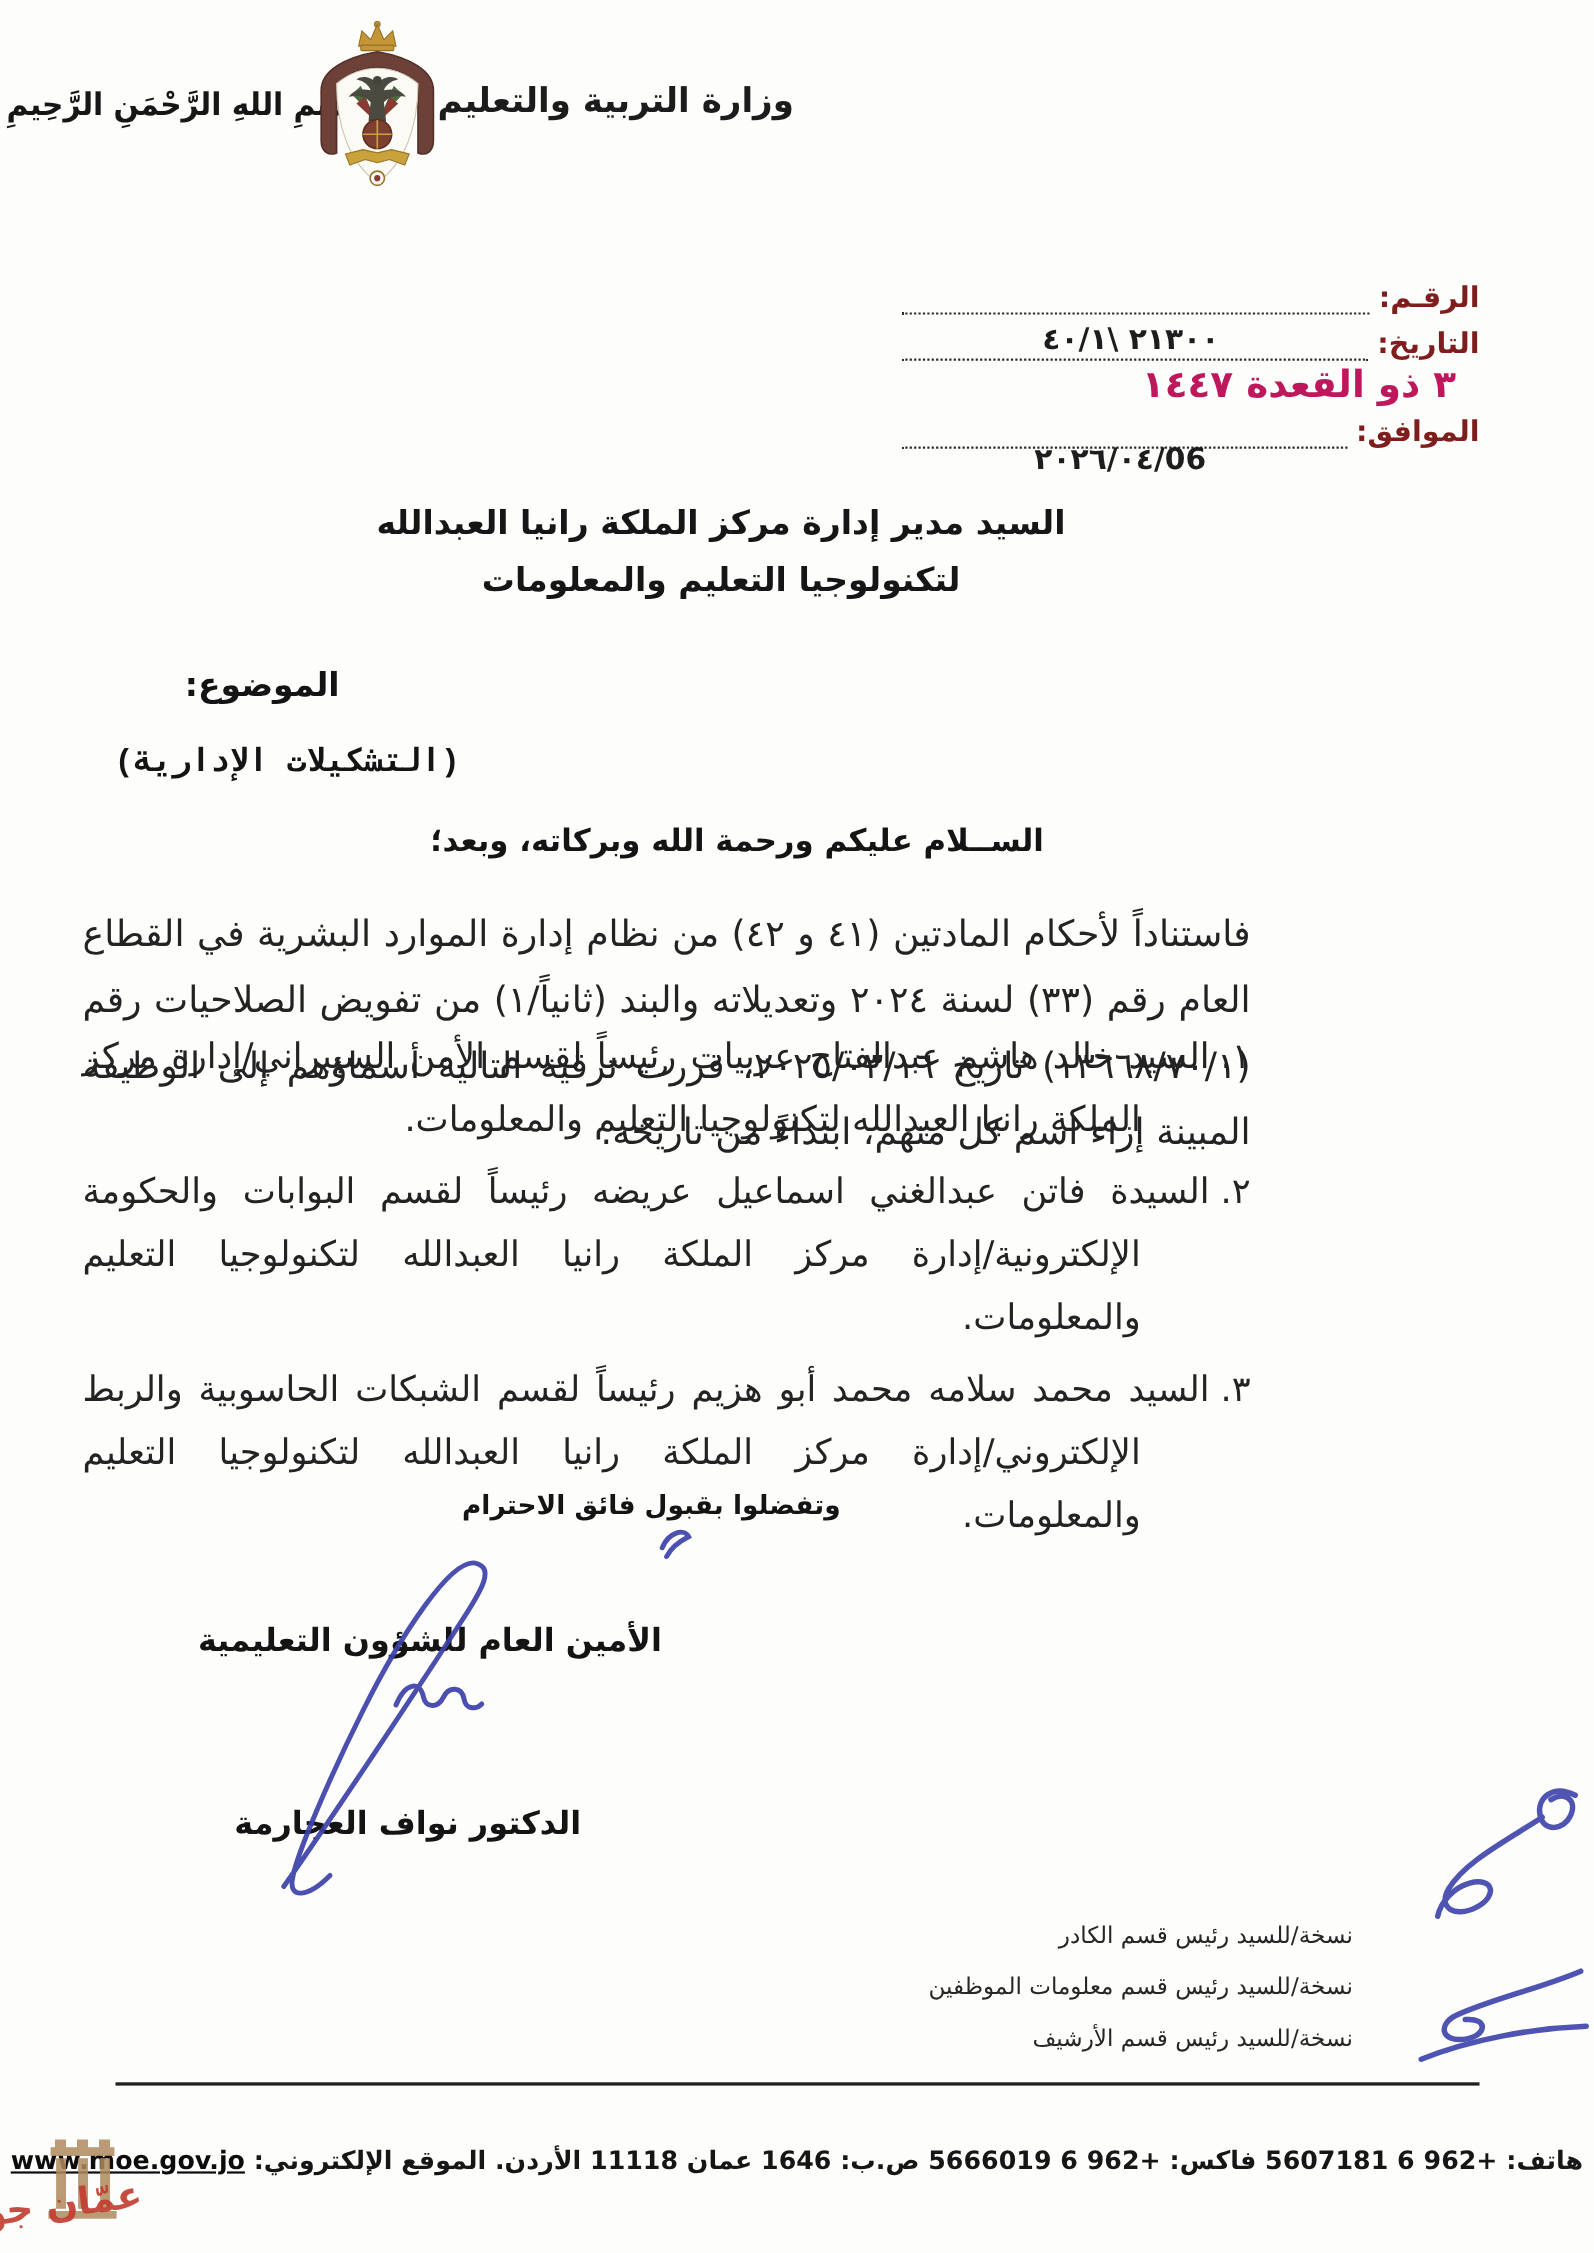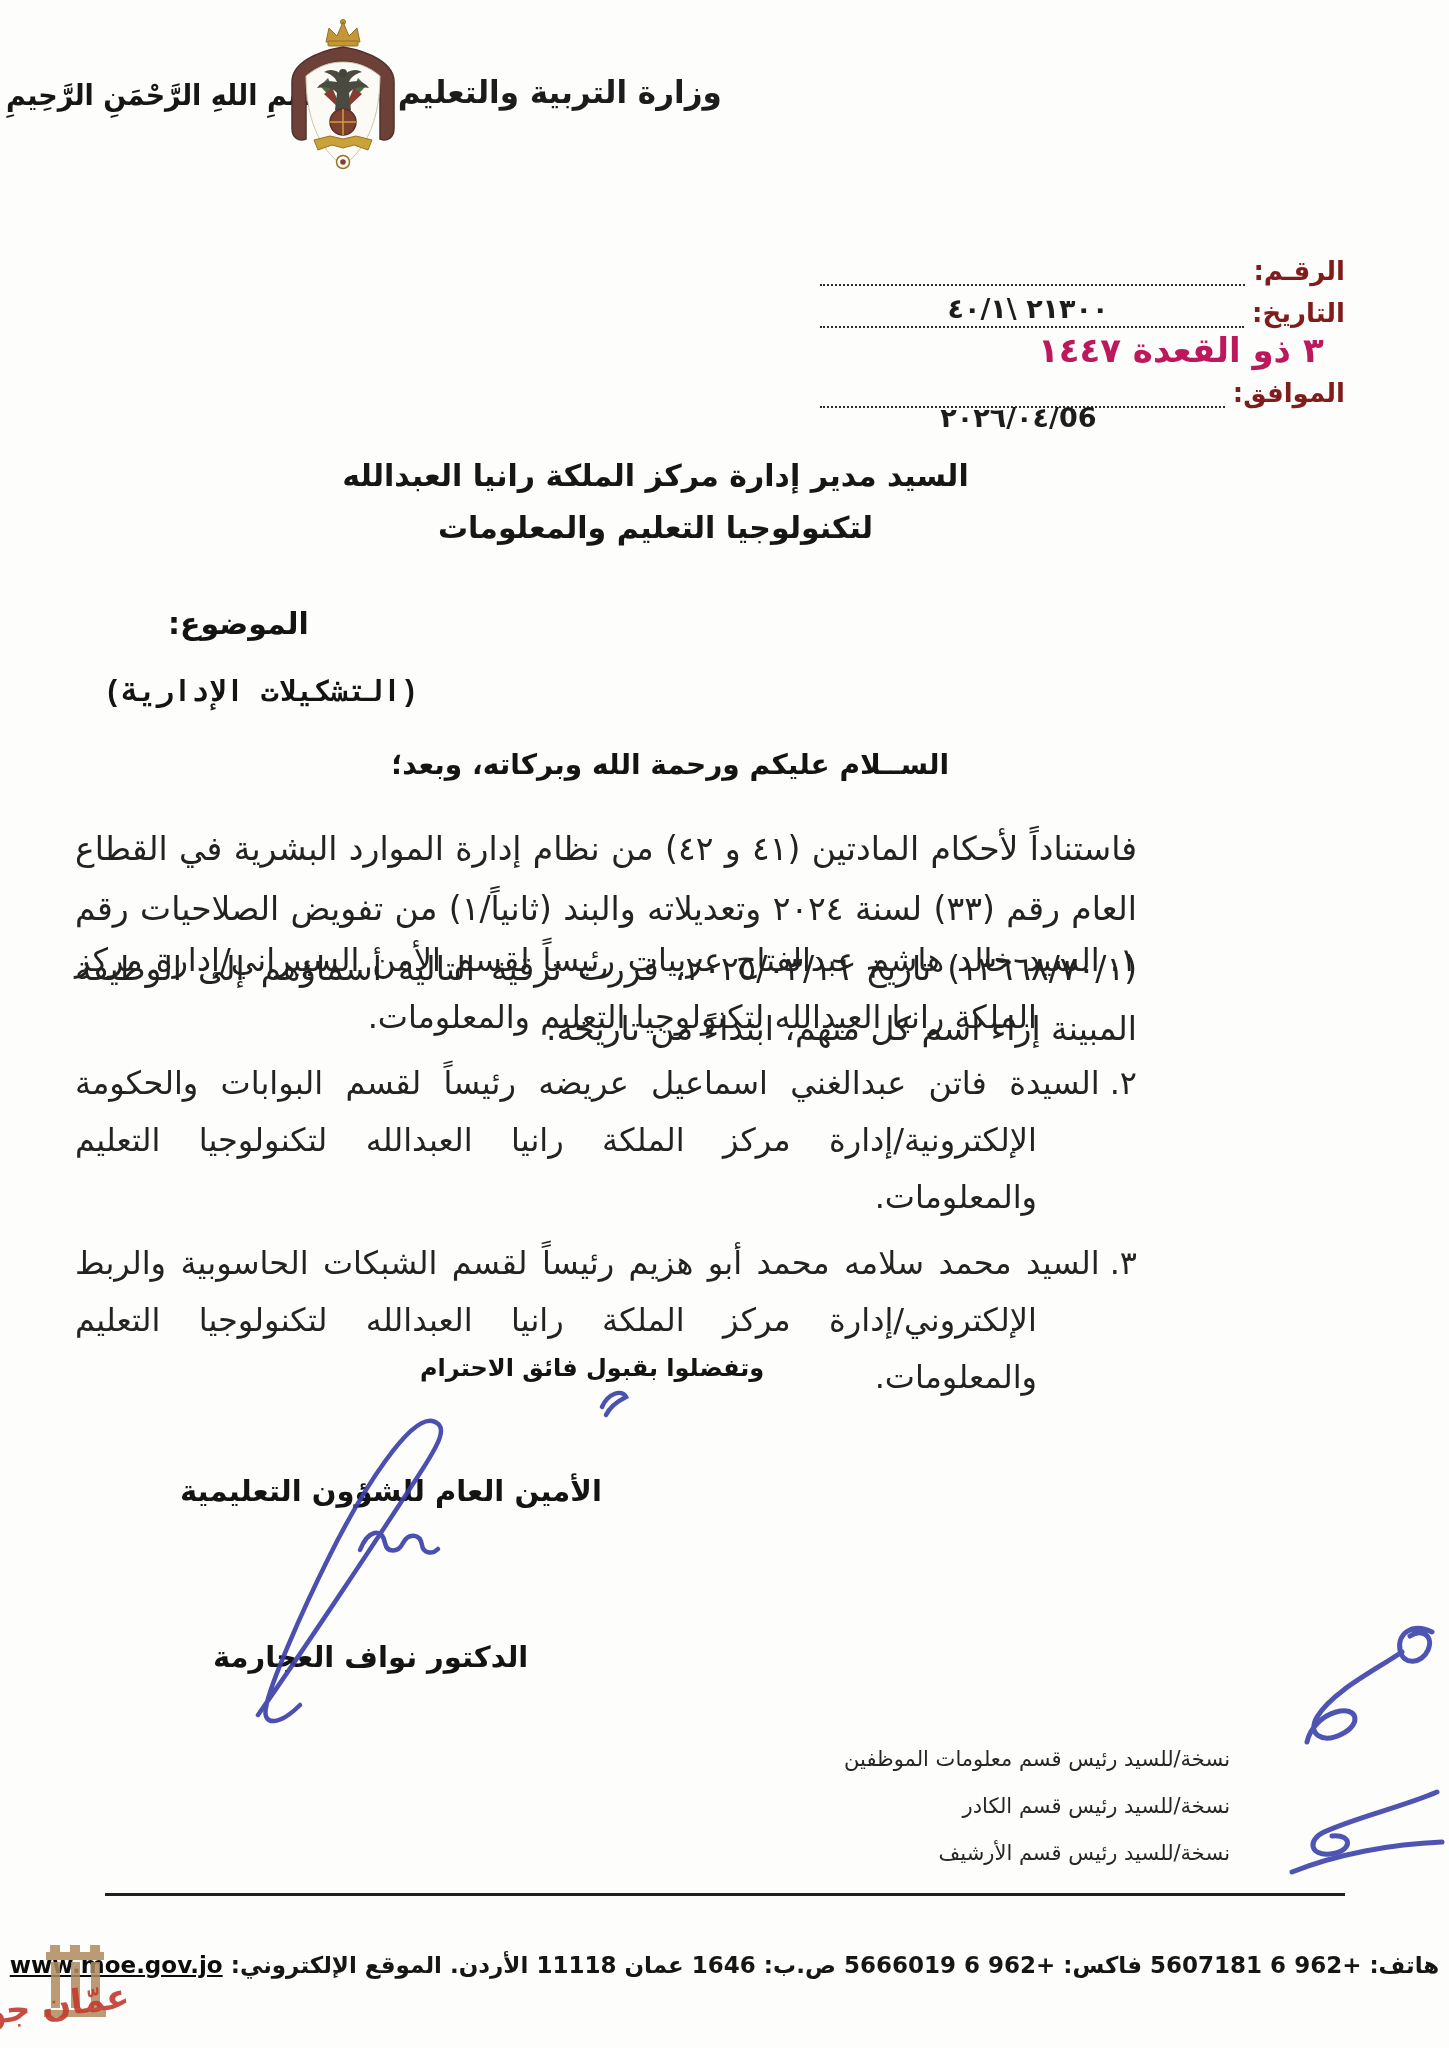--- a/index.html
+++ b/index.html
@@ -133,22 +133,22 @@
   <svg class="sig-ink" width="480" height="390" viewBox="0 0 480 390">
     <g fill="none" stroke="#3c42aa" stroke-width="4.5" stroke-linecap="round" opacity="0.92">
       <path d="M432 52 C438 38 452 34 456 42 C448 46 440 52 436 60"></path>
       <path d="M88 360 C130 300 210 180 252 115 C268 90 280 70 262 66 C240 62 195 130 160 200 C130 260 100 330 96 352"></path>
       <path d="M96 352 C92 372 110 370 130 350"></path>
       <path d="M190 195 C198 175 212 172 215 188 C217 198 228 198 233 188 C238 178 250 178 252 190 C253 198 262 200 268 194"></path>
     </g>
   </svg>
 
   <div class="copies">
+    <div>نسخة/للسيد رئيس قسم الكادر</div>
     <div>نسخة/للسيد رئيس قسم معلومات الموظفين</div>
-    <div>نسخة/للسيد رئيس قسم الكادر</div>
     <div>نسخة/للسيد رئيس قسم الأرشيف</div>
   </div>
   <svg class="copies-ink" width="187" height="300" viewBox="0 0 187 300">
     <g fill="none" stroke="#3c42aa" stroke-width="5" stroke-linecap="round" opacity="0.9">
       <path d="M170 40 C150 30 135 42 138 58 C141 74 160 72 166 58 C172 44 160 36 148 44"></path>
       <path d="M140 60 C110 80 70 100 55 125 C45 142 60 152 80 142 C100 132 96 114 74 120 C60 124 48 136 45 150"></path>
       <path d="M175 200 C140 215 95 225 62 240 C45 248 48 264 68 262 C90 260 92 242 70 244"></path>
       <path d="M30 280 C75 262 130 252 180 250"></path>
     </g>
   </svg>

